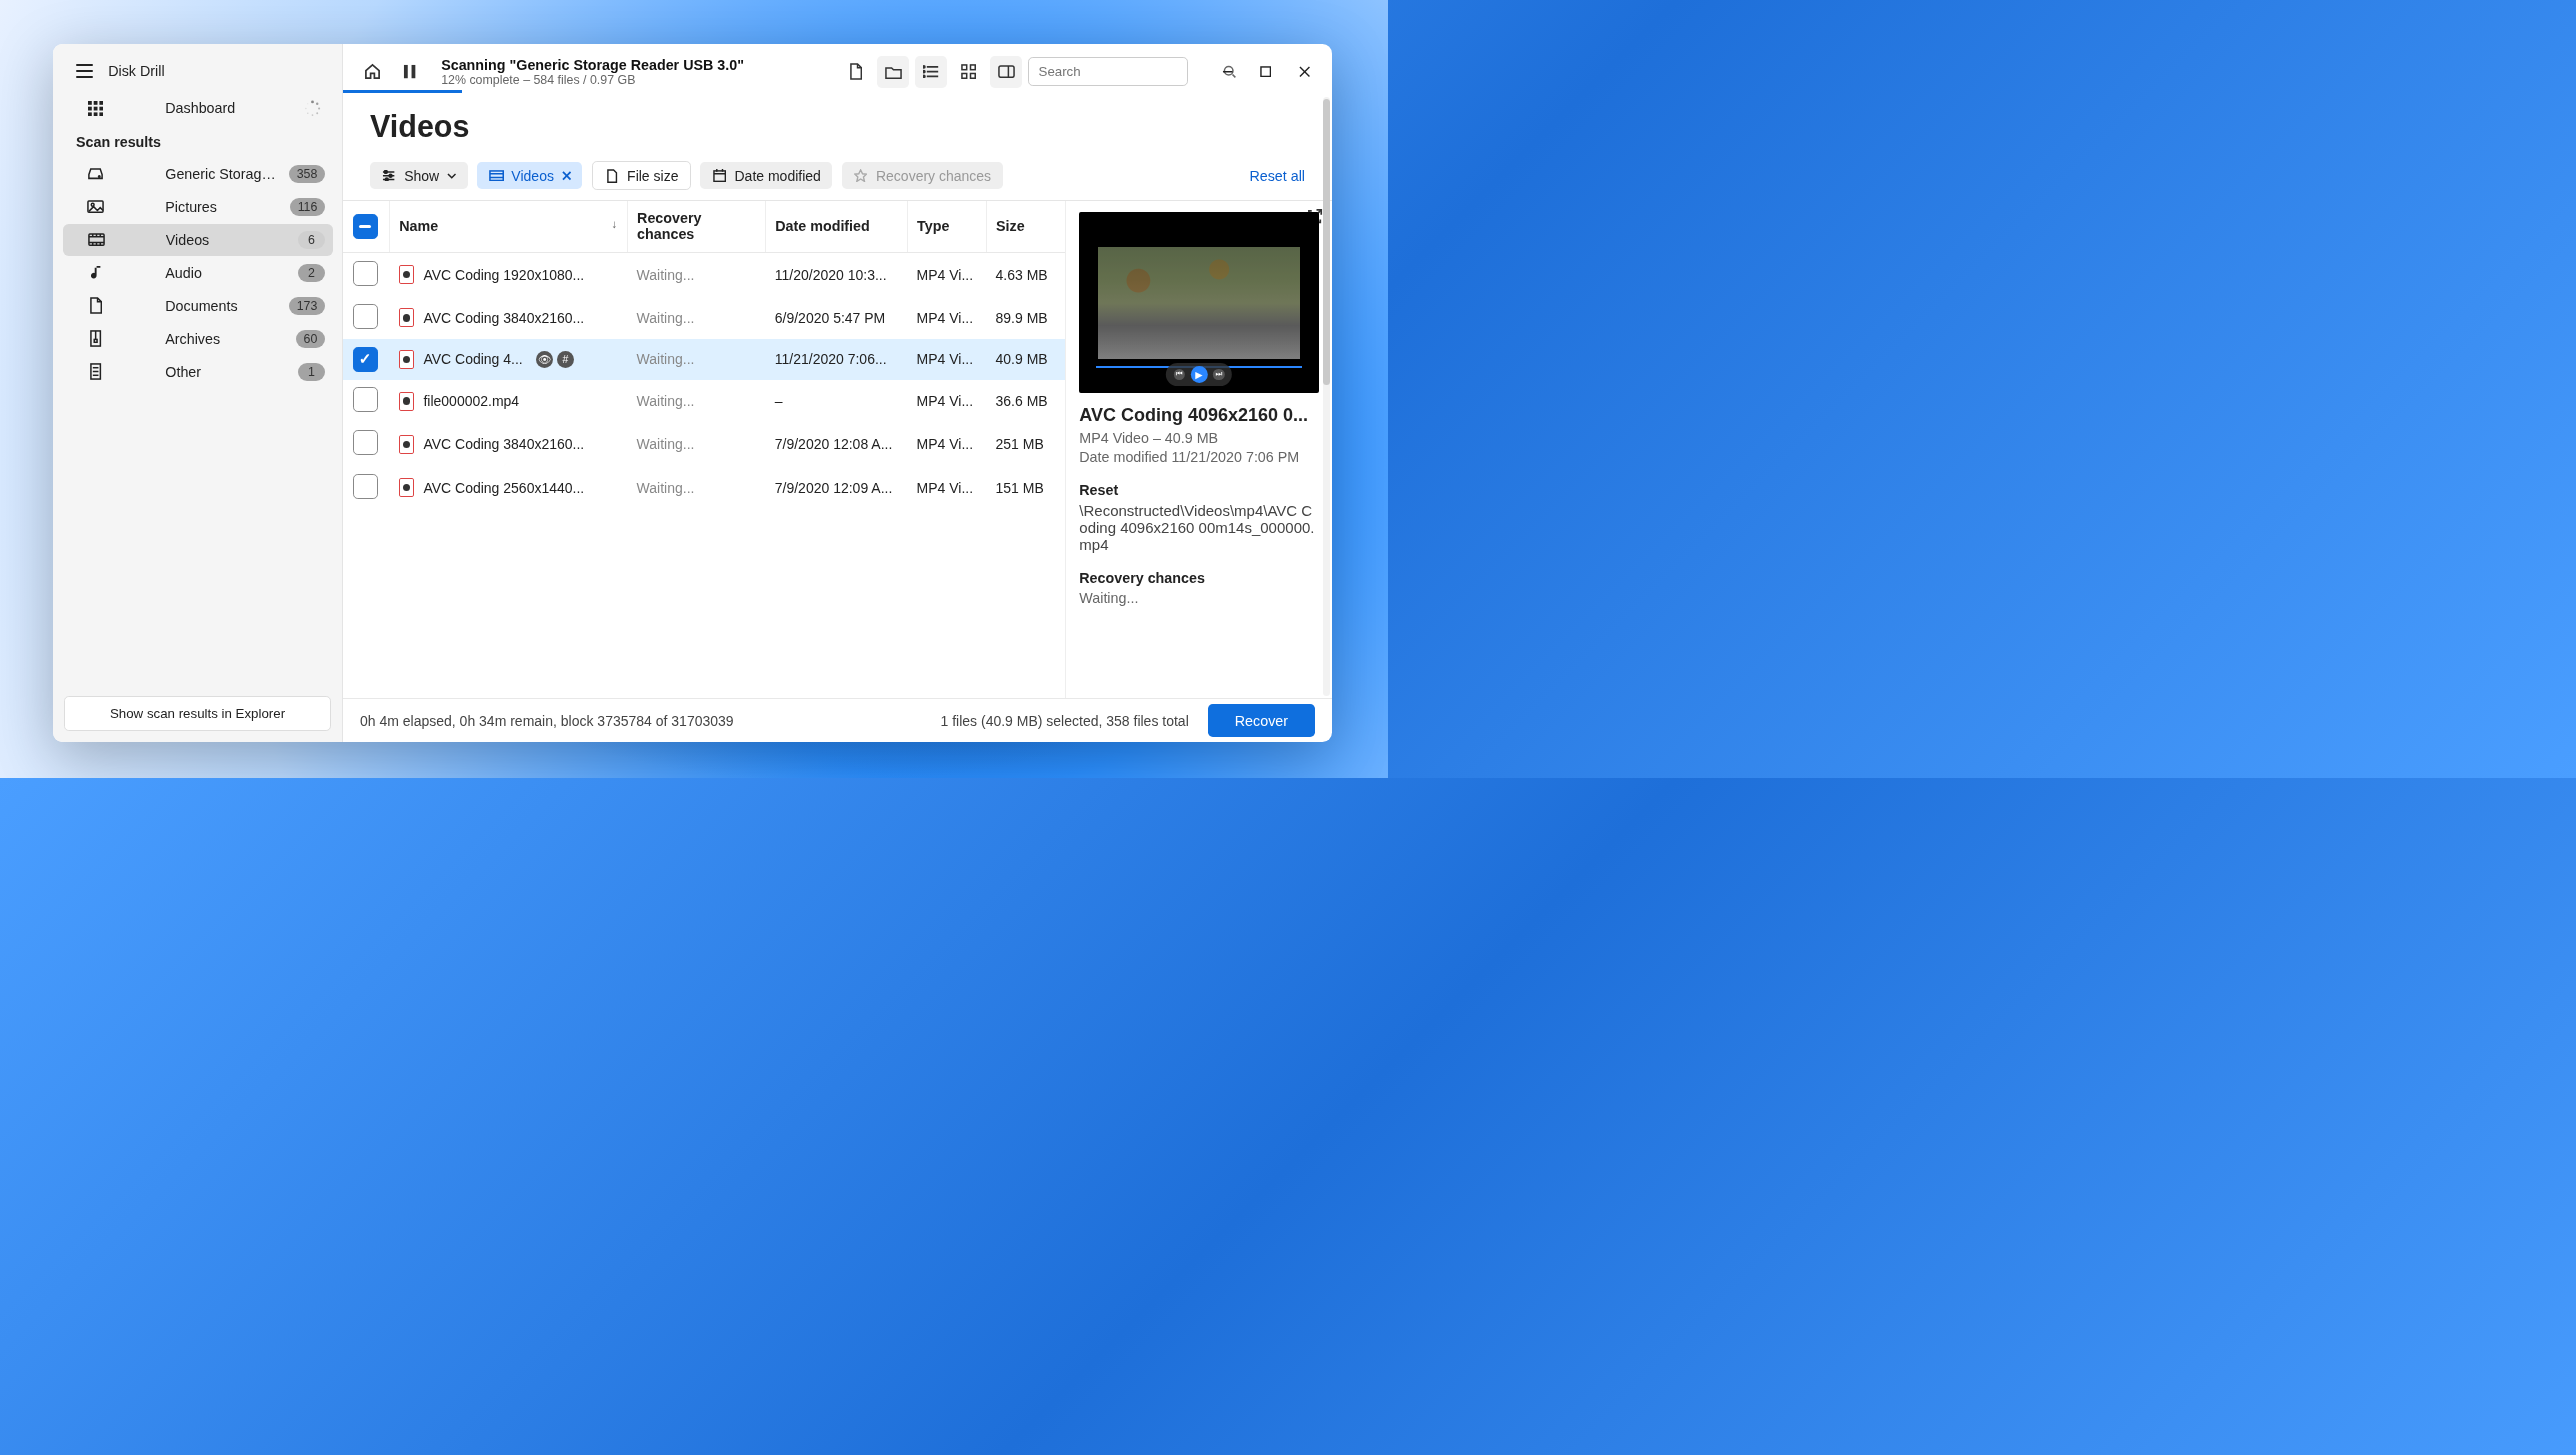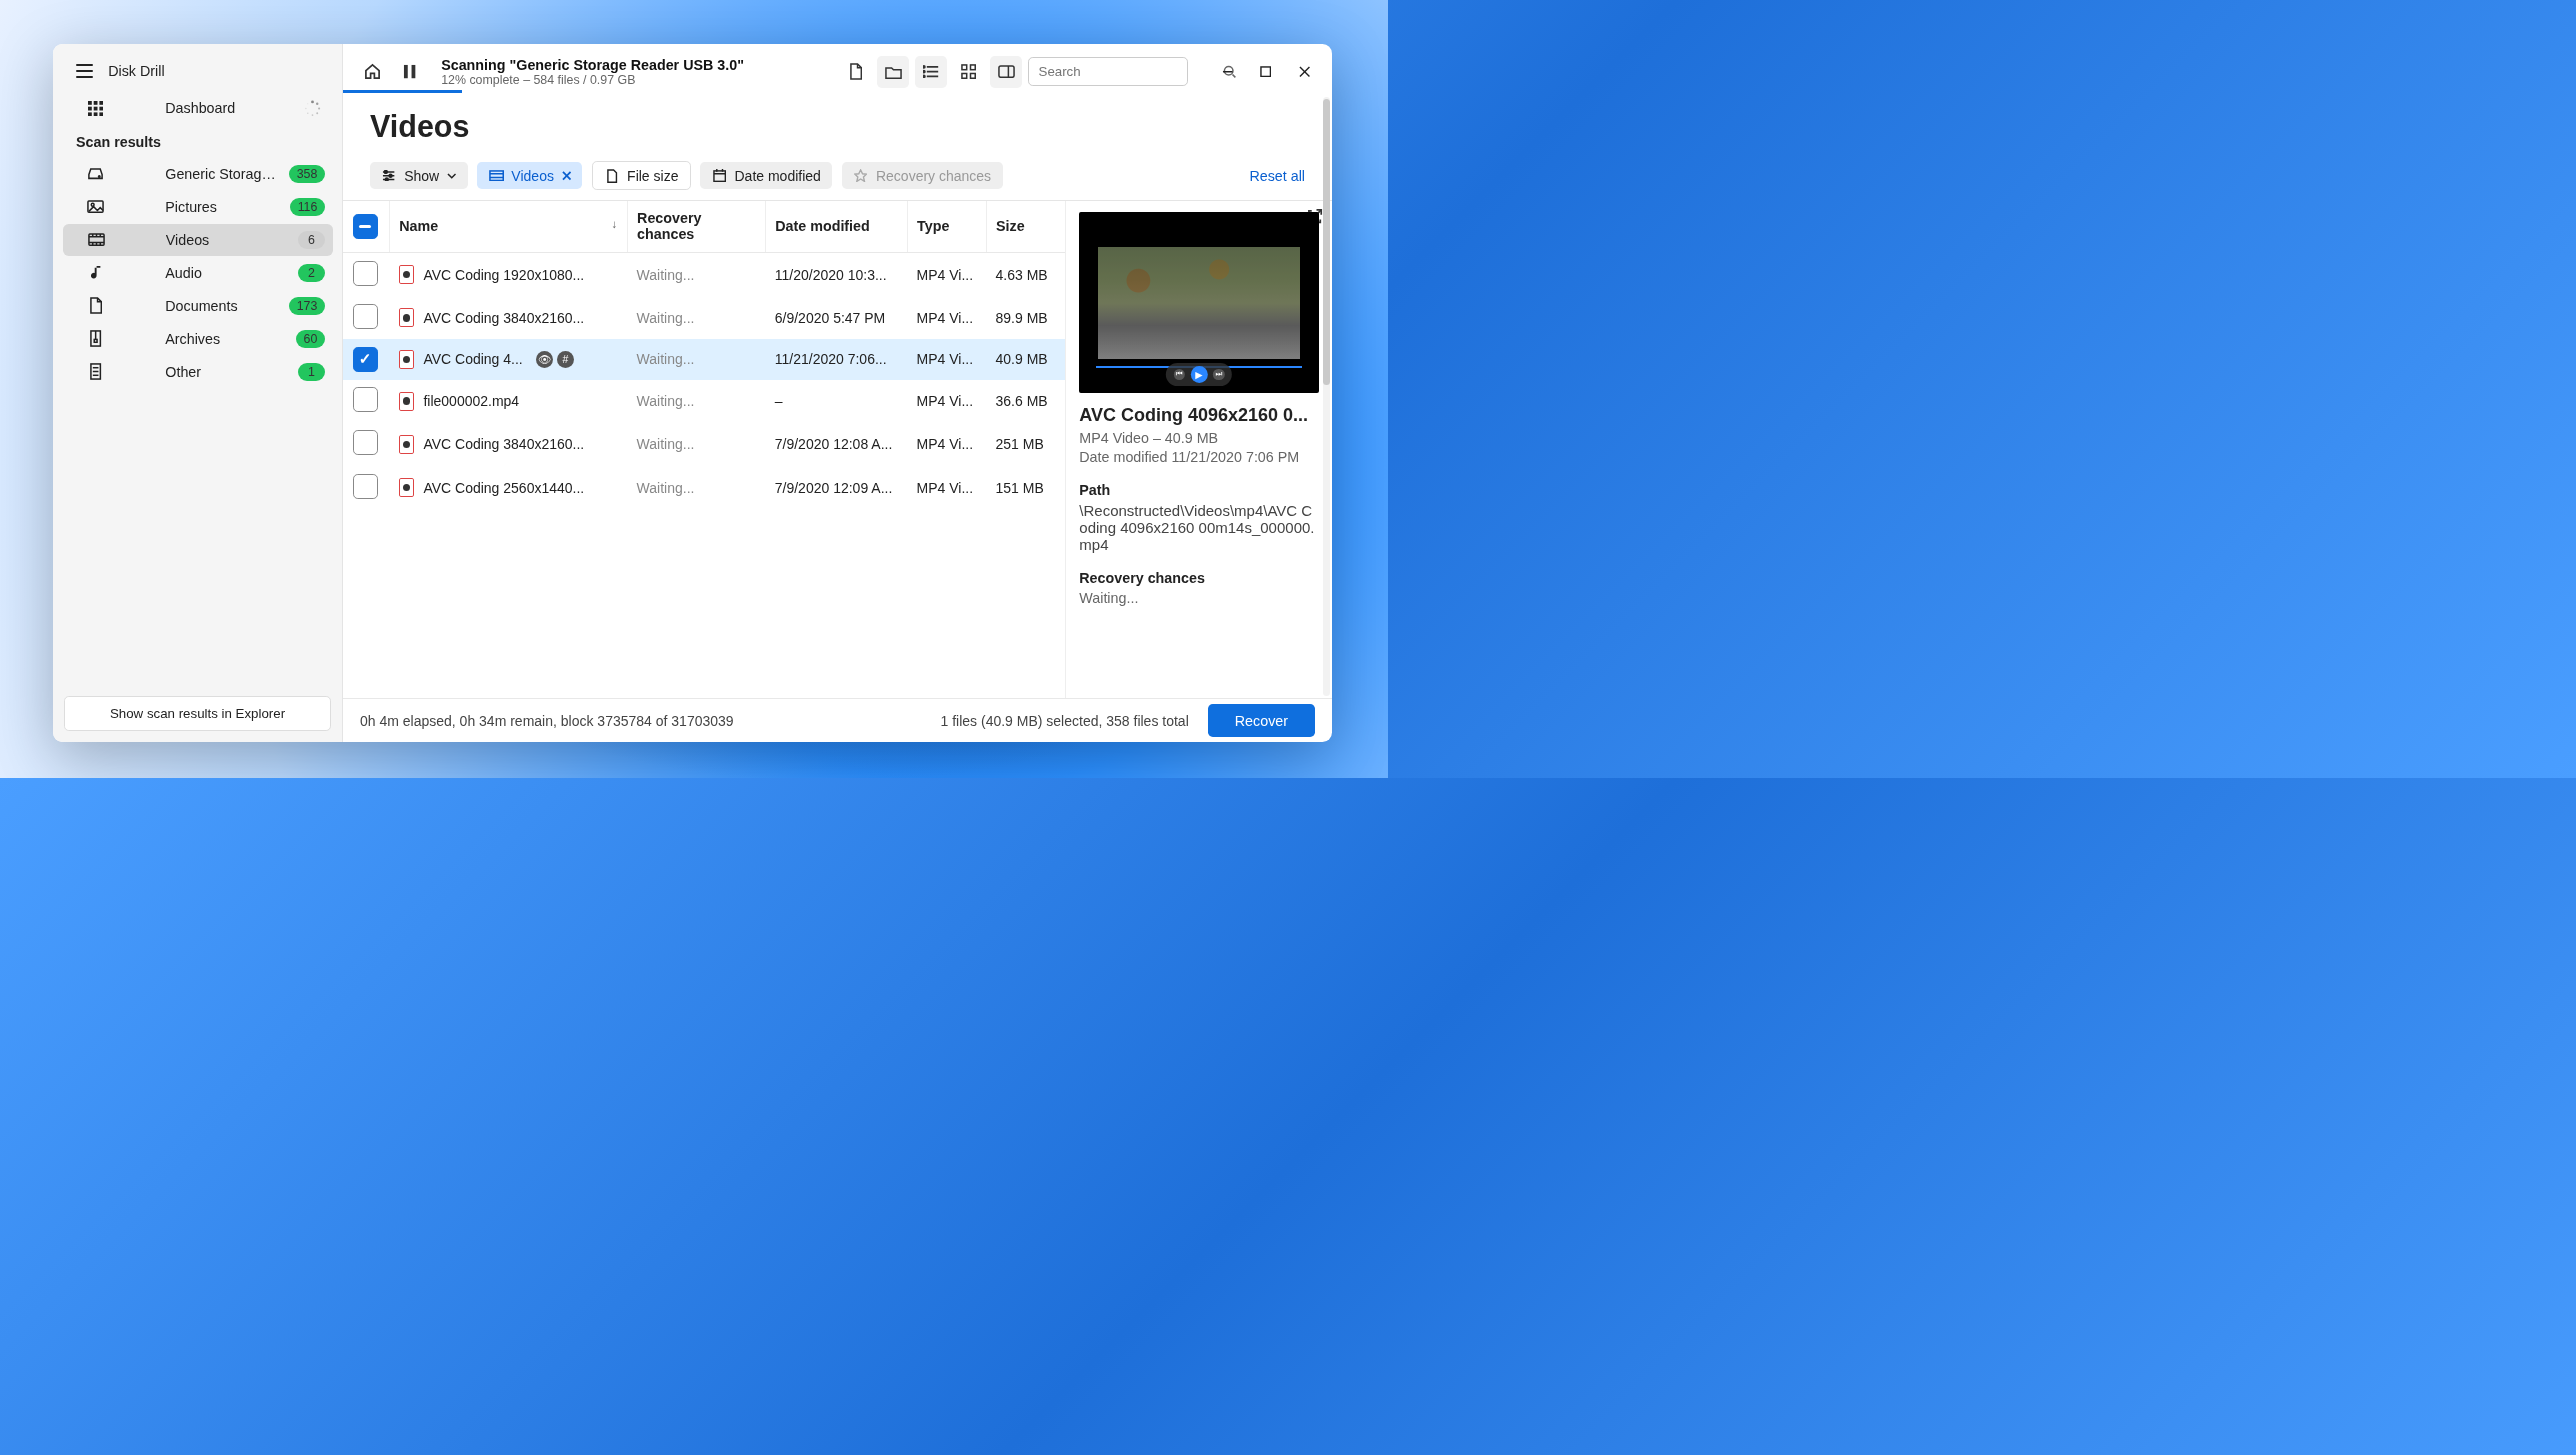--- a/index.html
+++ b/index.html
@@ -51,21 +51,21 @@
     display:flex; align-items:center; gap:13.3px;
     padding: 7.6px 17px 7.6px 34px;
     font-size:14.3px; color:#222;
     cursor:pointer;
     position:relative;
   }
   .side-item.top-level { padding-left: 34px; }
   .side-item .icon { width:17px; height:17px; display:flex; align-items:center; justify-content:center; color:#222; flex-shrink:0;}
   .side-item .label { flex:1; white-space:nowrap; overflow:hidden; text-overflow:ellipsis;margin-left:48px; }
   .side-item .badge {
-    background:#22c55e; color:#333;
+    background:#a3a3a3; color:#333;
     border-radius: 11.4px; min-width:27px; padding:1.9px 7.6px;
     font-size:12.4px; text-align:center;
   }
   .side-item.selected {
     background:#d9d9d9; border-radius: 5.7px;
     margin: 0 9.5px; padding-left: 25px; padding-right: 7.6px;
   }
   .side-item.selected .badge { background:#cfcfcf; }
   .side-item.dashboard { padding-left: 34px; }
   .spinner { width:17px; height:17px; position:absolute; right:21px; }
@@ -621,21 +621,21 @@
           <div class="thumb-track"></div>
           <div class="play-controls">
             <span class="pc small">⏮</span>
             <span class="pc">▶</span>
             <span class="pc small">⏭</span>
           </div>
         </div>
         <div class="pv-title">AVC Coding 4096x2160 0...</div>
         <div class="pv-line">MP4 Video – 40.9 MB</div>
         <div class="pv-line">Date modified 11/21/2020 7:06 PM</div>
-        <div class="pv-section-title">Path</div>
+        <div class="pv-section-title">Reset</div>
         <div class="pv-path">\Reconstructed\Videos\mp4\AVC Coding 4096x2160 00m14s_000000.mp4</div>
         <div class="pv-section-title">Recovery chances</div>
         <div class="pv-line">Waiting...</div>
       </div>
     </div>
 
     <div class="status-bar">
       <span>0h 4m elapsed, 0h 34m remain, block 3735784 of 31703039</span>
       <span class="selection">1 files (40.9 MB) selected, 358 files total</span>
       <button class="recover-btn">Recover</button>

